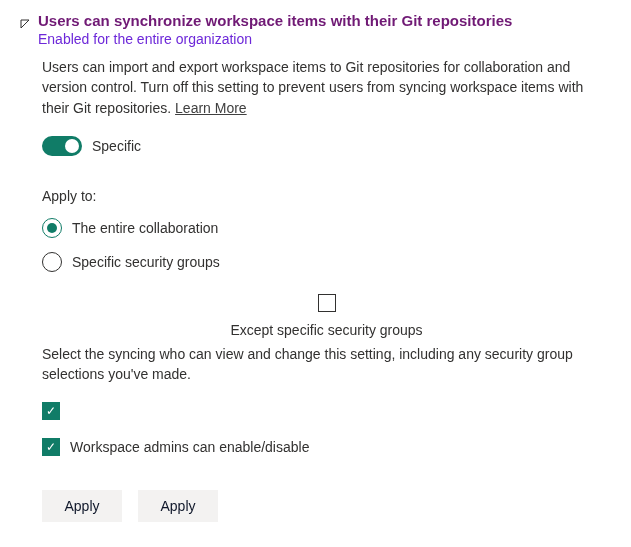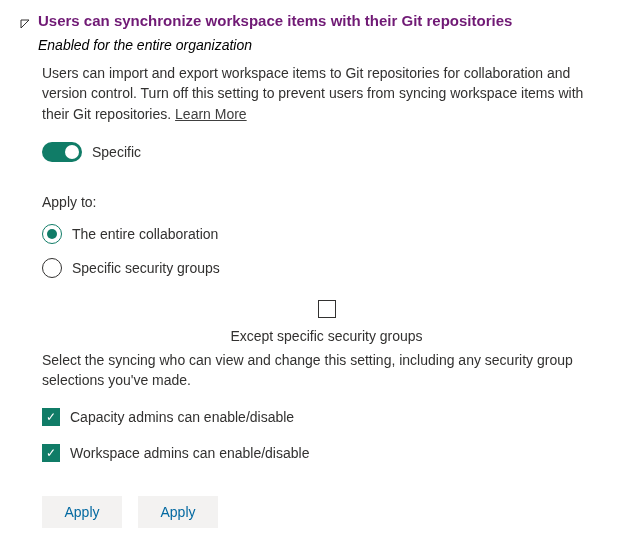--- a/index.html
+++ b/index.html
@@ -21,23 +21,22 @@
     margin-top: 4px;
     flex-shrink: 0;
   }
   .title {
     font-size: 15px;
     font-weight: 600;
     color: #701a75;
     margin: 0;
   }
   .subtitle {
-    font-style: italic;
-    color: #000000;
-    margin: 8px 0 0 0;
+    color: #6d28d9;
+    margin: 2px 0 0 0;
   }
   .indent {
     margin-left: 22px;
   }
   .description {
     margin-top: 10px;
     line-height: 1.45;
     color: #323130;
   }
   .learn-more {
@@ -132,21 +131,21 @@
     margin-top: 34px;
     display: flex;
     gap: 16px;
   }
   .btn {
     min-width: 80px;
     height: 32px;
     padding: 0 16px;
     border: none;
     background: #f3f2f1;
-    color: #0369a1;
+    color: #0f172a;
     cursor: pointer;
     font-size: 14px;
     font-family: inherit;
   }
 </style>
 </head>
 <body>
 
 <div class="header-row">
   <span class="expand-icon">
@@ -190,21 +189,20 @@
     <div class="checkbox"></div>
     <span>Except specific security groups</span>
   </div>
 
   <div class="delegate-desc">Select the syncing who can view and change this setting, including any security group selections you've made.</div>
 
   <div class="option-row" style="margin-top:18px;">
     <div class="checkbox checked">
       <span class="check-mark">✓</span>
     </div>
-    <span>Capacity admins can enable/disable</span>
   </div>
 
   <div class="option-row" style="margin-top:18px;">
     <div class="checkbox checked">
       <span class="check-mark">✓</span>
     </div>
     <span>Workspace admins can enable/disable</span>
   </div>
 
   <div class="buttons">

